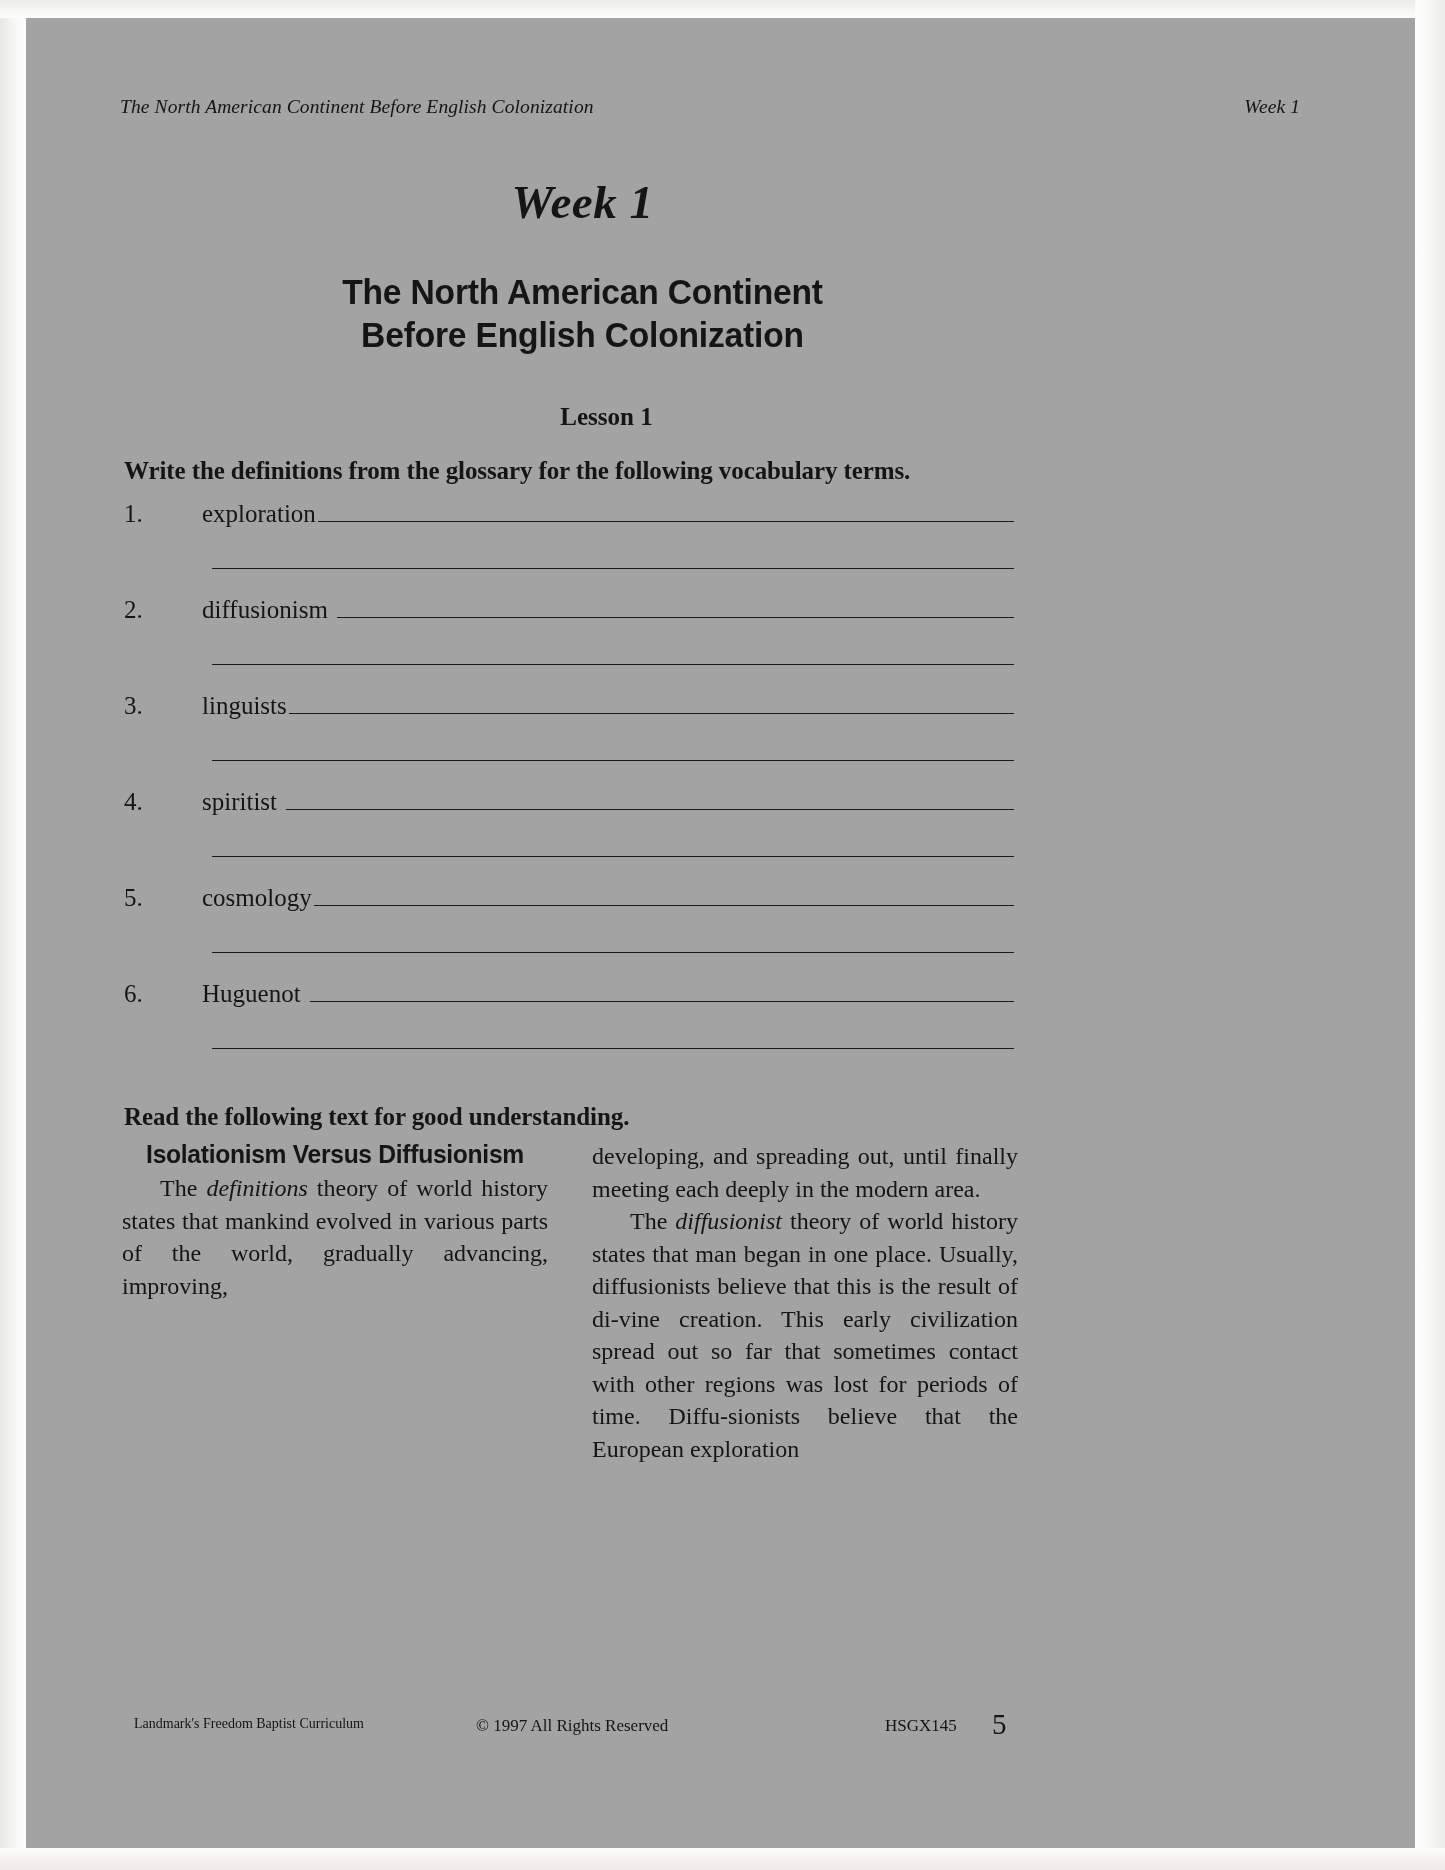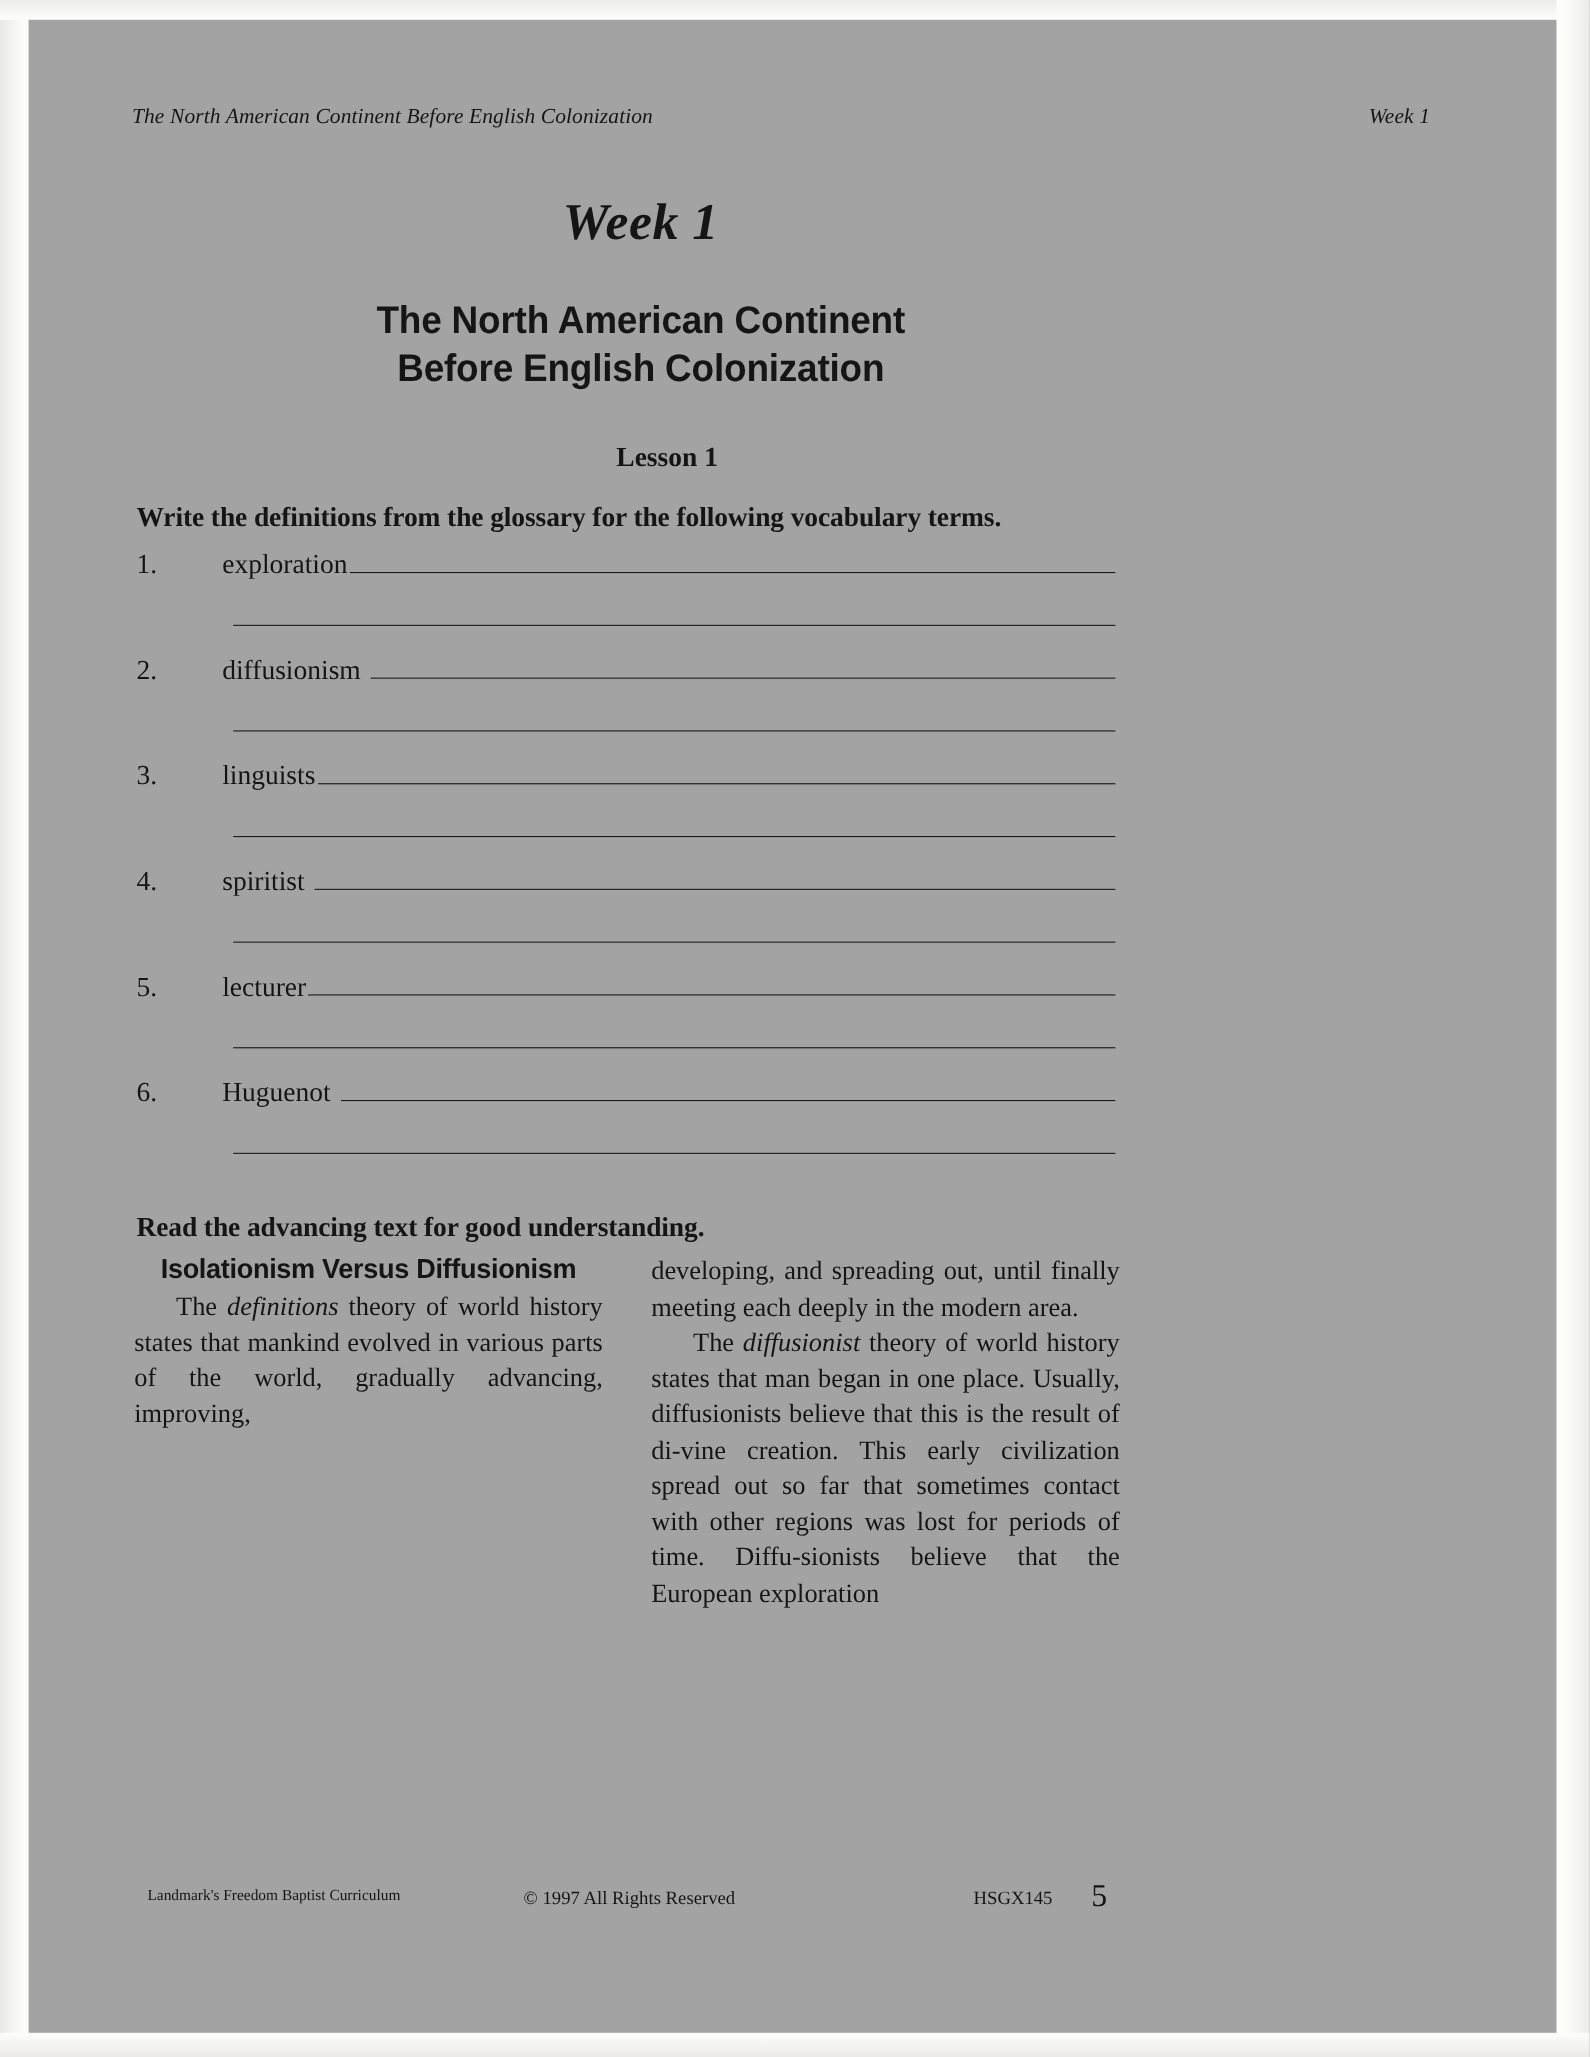--- a/index.html
+++ b/index.html
@@ -266,38 +266,38 @@
         <span class="vocab-num">4.</span>
         <span class="vocab-term">spiritist</span>
         <span class="vocab-rule spaced"></span>
       </div>
       <div class="vocab-rule2"></div>
     </div>
 
     <div class="vocab-item">
       <div class="vocab-row">
         <span class="vocab-num">5.</span>
-        <span class="vocab-term">lecturer</span>
+        <span class="vocab-term">cosmology</span>
         <span class="vocab-rule"></span>
       </div>
       <div class="vocab-rule2"></div>
     </div>
 
     <div class="vocab-item">
       <div class="vocab-row">
         <span class="vocab-num">6.</span>
         <span class="vocab-term">Huguenot</span>
         <span class="vocab-rule spaced"></span>
       </div>
       <div class="vocab-rule2"></div>
     </div>
 
   </div>
 
-  <div class="instruction" id="instruction-read">Read the advancing text for good understanding.</div>
+  <div class="instruction" id="instruction-read">Read the following text for good understanding.</div>
 
   <div class="body-cols">
 
     <div class="col">
       <div class="subhead">Isolationism Versus Diffusionism</div>
       <p class="body-par"><span>The </span><span class="it">definitions</span><span> theory of world history states that mankind evolved in various parts of the world, gradually advancing, improving,</span></p>
     </div>
 
     <div class="col">
       <p class="body-par flush">developing, and spreading out, until finally meeting each deeply in the modern area.</p>

